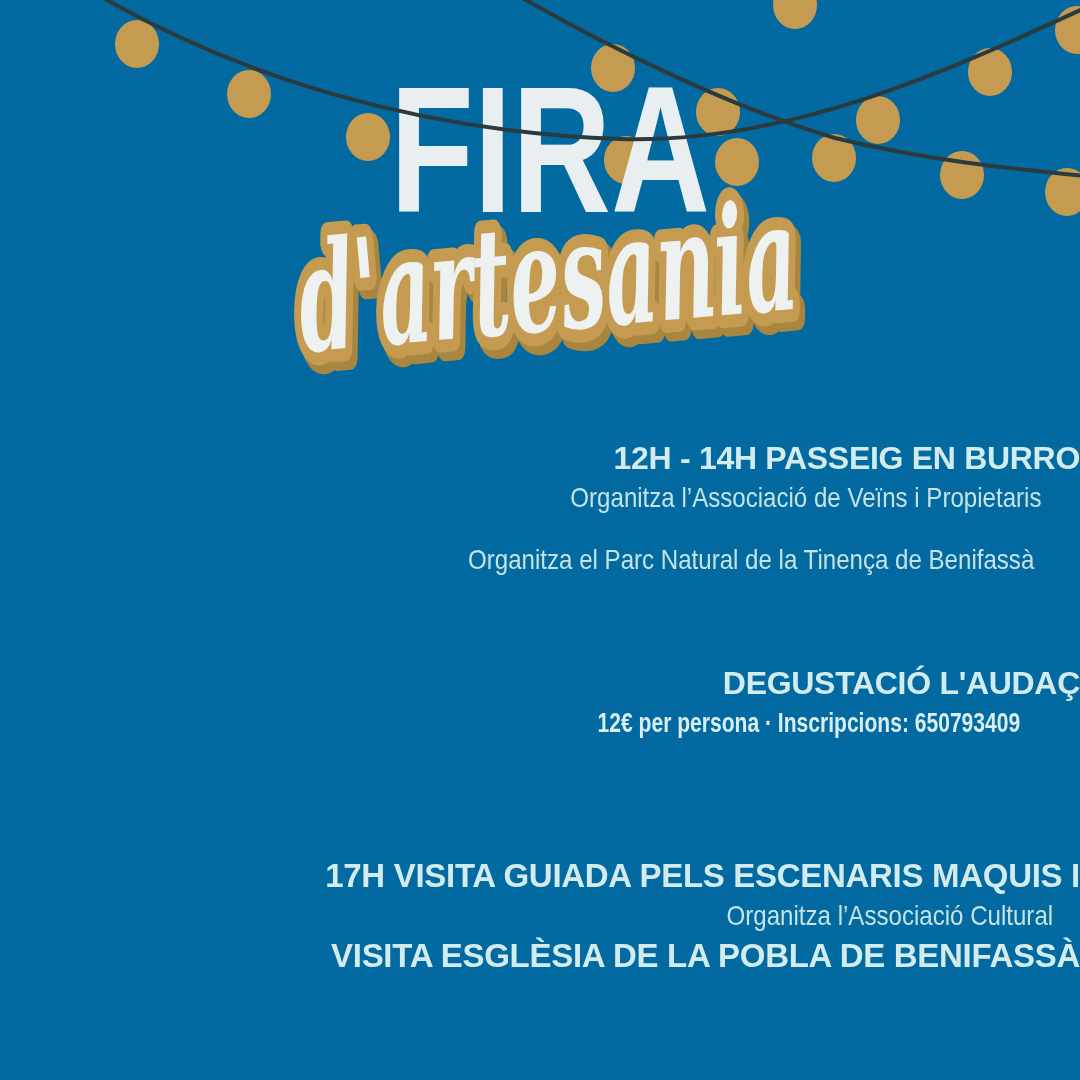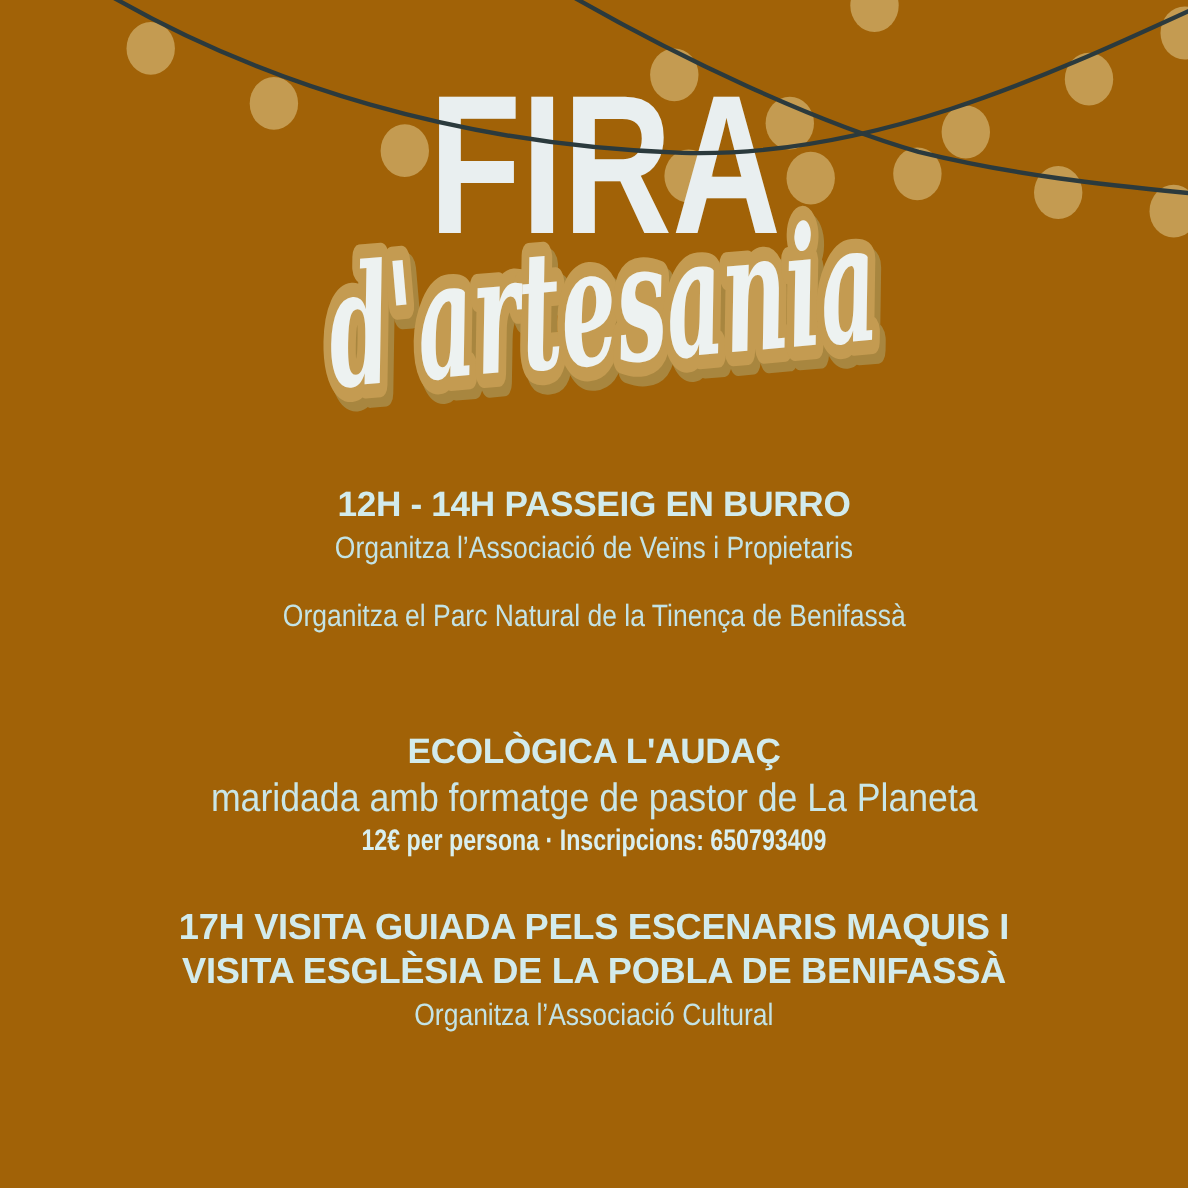--- a/index.html
+++ b/index.html
@@ -1,27 +1,27 @@
 <!DOCTYPE html>
 <html><head>
 <meta charset="utf-8">
 <style>
   html,body{margin:0;padding:0;background:#0d3a42;}
   .poster{
     position:relative;
     width:1080px;height:1080px;
     margin:0 auto;
-    background:#a16207;
+    background:#0369a1;
     overflow:hidden;
     font-family:"Liberation Sans",sans-serif;
   }
   .header-art{position:absolute;top:0;left:0;}
   .schedule-block{
     position:absolute;left:0;right:0;
-    text-align:center;
+    text-align:right;
   }
   .line{display:block;white-space:nowrap;}
   .h-line{
     font-weight:bold;
     font-size:32px;line-height:40px;
     letter-spacing:-0.3px;
     color:#d2ebec;
   }
   .h-line-lg{
     font-weight:bold;
@@ -41,21 +41,21 @@
     font-weight:bold;
     font-size:27px;line-height:40px;
     color:#d9efef;
   }
   .squeeze86{display:inline-block;transform:scaleX(0.86);transform-origin:50% 50%;}
   .squeeze90{display:inline-block;transform:scaleX(0.90);transform-origin:50% 50%;}
   .squeeze78{display:inline-block;transform:scaleX(0.78);transform-origin:50% 50%;}
   .block-1{top:438px;}
   .block-2{top:540px;}
   .block-3{top:663px;}
-  .block-4{top:823px;}
+  .block-4{top:856px;}
   .b3-sub{margin-top:3px;}
   .title-fira{
     font-family:"Liberation Sans",sans-serif;
     font-weight:bold;
     fill:#e9eff0;
   }
   .script-word{
     font-family:"DejaVu Serif","Liberation Serif",serif;
     font-style:italic;
     font-weight:bold;
@@ -118,24 +118,23 @@
   <div class="schedule-block block-1">
     <span class="line h-line">12H - 14H PASSEIG EN BURRO</span>
     <span class="line sub-line"><span class="squeeze86">Organitza l’Associació de Veïns i Propietaris</span></span>
   </div>
 
   <div class="schedule-block block-2">
     <span class="line sub-line"><span class="squeeze86">Organitza el Parc Natural de la Tinença de Benifassà</span></span>
   </div>
 
   <div class="schedule-block block-3">
-    <span class="line h-line">ECOLÒGICA L'AUDAÇ</span>
-    <span class="line sub-line-lg b3-sub"><span class="squeeze90">maridada amb formatge de pastor de La Planeta</span></span>
+    <span class="line h-line">DEGUSTACIÓ L'AUDAÇ</span>
     <span class="line info-line"><span class="squeeze78">12€ per persona · Inscripcions: 650793409</span></span>
   </div>
 
   <div class="schedule-block block-4">
     <span class="line h-line-lg">17H VISITA GUIADA PELS ESCENARIS MAQUIS I</span>
+    <span class="line sub-line"><span class="squeeze86">Organitza l’Associació Cultural</span></span>
     <span class="line h-line-lg">VISITA ESGLÈSIA DE LA POBLA DE BENIFASSÀ</span>
-    <span class="line sub-line"><span class="squeeze86">Organitza l’Associació Cultural</span></span>
   </div>
 
 </div>
 
 </body></html>

